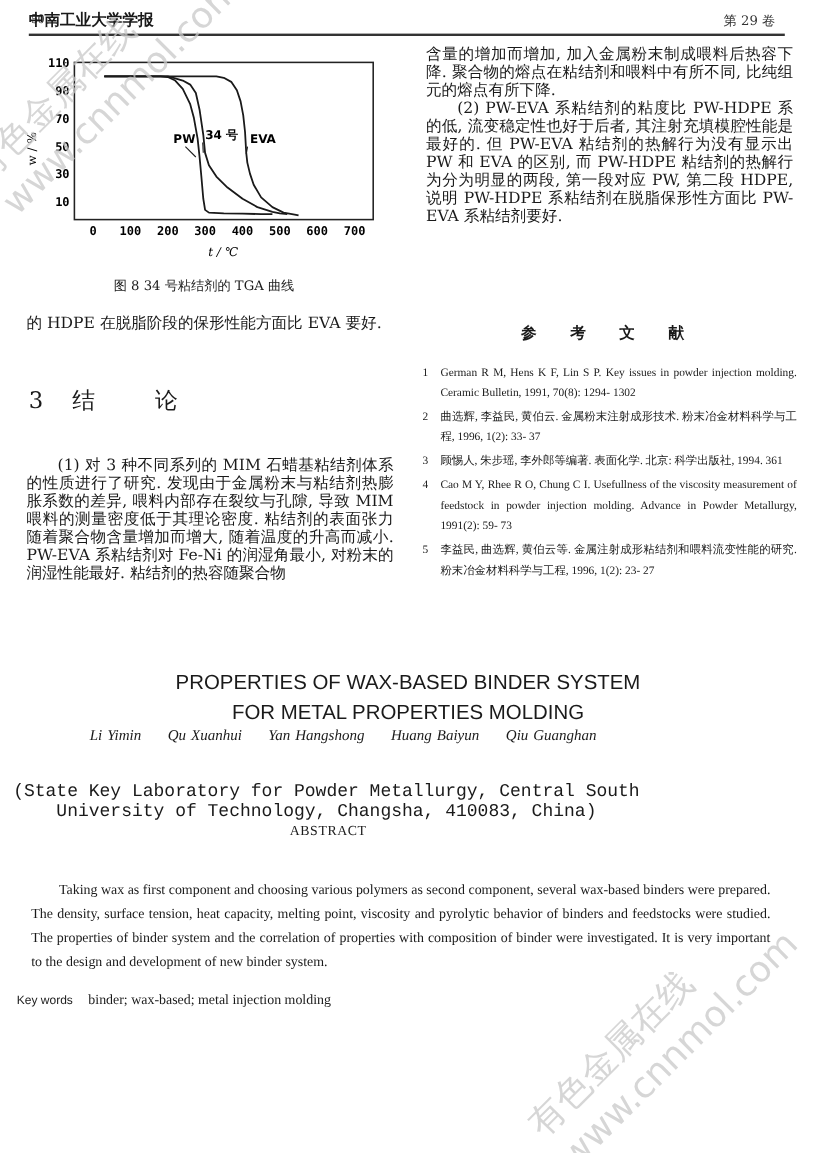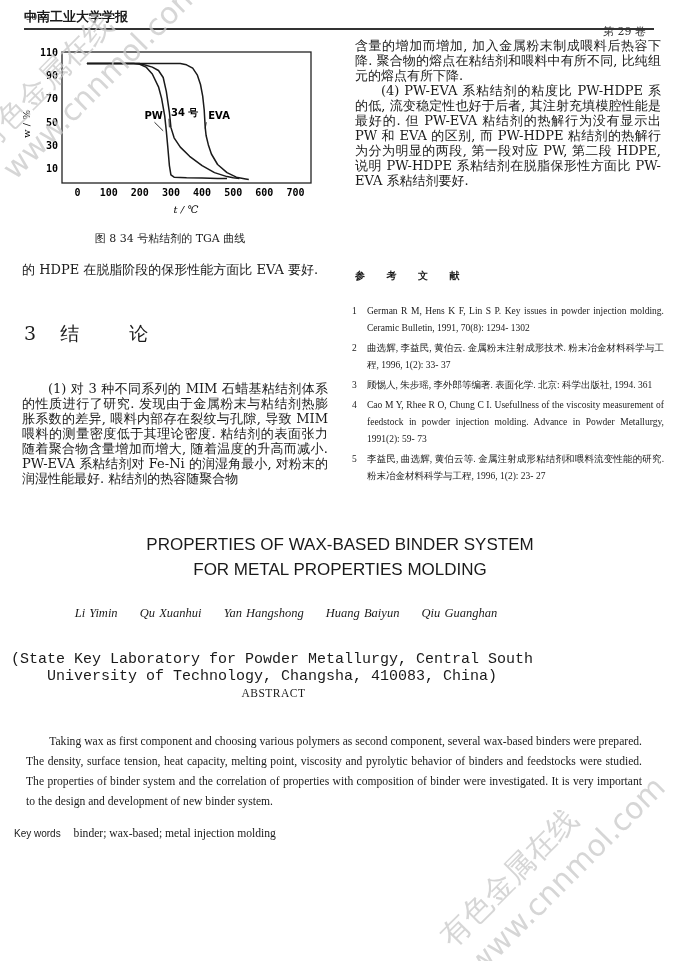--- a/index.html
+++ b/index.html
@@ -1,41 +1,41 @@
 <!DOCTYPE html>
 <html><head>
 <meta charset="utf-8">
 <style>
   html, body { margin: 0; padding: 0; background: #ffffff; }
   body { width: 680px; height: 961px; position: relative; overflow: hidden; color: #1a1a1a;
          font-family: "DejaVu Serif", serif; }
   .hdr { position: absolute; left: 24px; right: 26px; top: 6px; height: 22px; border-bottom: 2px solid #333; }
   .hdr .pn { position: absolute; left: 2px; top: 4px; font-size: 11px; font-family: "Liberation Serif", serif; }
   .hdr .jt { position: absolute; left: 0; right: 0; top: 2px; text-align: left; font-size: 13px; font-weight: bold; font-family: "DejaVu Sans", sans-serif; }
-  .hdr .vol { position: absolute; right: 8px; top: 18px; font-size: 11px; font-family: "DejaVu Serif", serif; color:#333; }
+  .hdr .vol { position: absolute; right: 8px; top: 4px; font-size: 11px; font-family: "DejaVu Serif", serif; color:#333; }
 
   .col { position: absolute; font-size: 13px; line-height: 15px; text-align: justify; font-family: "DejaVu Serif", serif; }
   .col p { margin: 0; }
   .indent { text-indent: 2em; }
   .left { left: 22px; width: 306px; }
   .right { left: 355px; width: 306px; }
 
   #chart { position: absolute; left: 0; top: 36px; width: 340px; height: 180px; }
   .fig-cap { position: absolute; left: 0; width: 340px; top: 231px; text-align: center; font-size: 11px; font-family: "DejaVu Serif", serif; }
 
   .sec-title { position: absolute; left: 24px; top: 321px; font-size: 19px; font-family: "DejaVu Serif", serif; letter-spacing: 0; }
   .sec-title span { display: inline-block; }
 
-  .ref-title { position: absolute; left: 355px; width: 306px; top: 269px; text-align: left; font-size: 10px; font-weight: bold; font-family: "DejaVu Sans", sans-serif; letter-spacing: 0.9em; }
+  .ref-title { position: absolute; left: 355px; width: 306px; top: 269px; text-align: center; font-size: 13px; font-weight: bold; font-family: "DejaVu Sans", sans-serif; letter-spacing: 0.9em; }
   .refs { position: absolute; left: 352px; width: 312px; top: 303px; font-size: 9.5px; line-height: 17px; font-family: "Liberation Serif", serif; }
   .ref { display: flex; }
   .ref .num { width: 15px; flex: none; }
   .ref .txt { flex: 1; text-align: justify; }
 
-  .en-title { position: absolute; left: 0; width: 680px; top: 532px; text-align: center; font-size: 17px; line-height: 25px; font-family: "Liberation Sans", sans-serif; }
+  .en-title { position: absolute; left: 0; width: 680px; top: 556px; text-align: center; font-size: 17px; line-height: 25px; font-family: "Liberation Sans", sans-serif; }
   .authors { position: absolute; left: 0; width: 572px; top: 606px; text-align: center; font-size: 12.5px; font-style: italic; font-family: "Liberation Serif", serif; word-spacing: 1px; }
   .authors span { margin: 0 9px; }
   .affil { position: absolute; left: 0; width: 544px; top: 651px; text-align: center; font-size: 15px; font-family: Liberation Mono, monospace; }
   .abs-h { position: absolute; left: 0; width: 547px; top: 687px; text-align: center; font-size: 11.5px; font-family: "Liberation Serif", serif; letter-spacing: 0.5px; }
   .abs { position: absolute; left: 14px; width: 640px; top: 720px; font-size: 11.6px; line-height: 20px; font-family: "Liberation Serif", serif; text-align: justify; }
   .abs p { margin: 12px; text-indent: 2em; }
   .kw { position: absolute; left: 14px; top: 827px; font-size: 11.6px; font-family: "Liberation Serif", serif; }
   .kw .lbl { font-family: Liberation Sans, sans-serif; font-size: 10px; margin-right: 10px; }
 
   .wm { position: absolute; color: #c9c9c9; font-family: "DejaVu Sans", sans-serif; transform: rotate(-45deg); transform-origin: left bottom; opacity: 0.75; pointer-events: none; white-space: nowrap; }
@@ -98,21 +98,21 @@
   <span style="margin-left:18px;">结</span>
   <span style="margin-left:44px;">论</span>
 </div>
 
 <div class="col left" style="top:357px;margin-top:24px;">
   <p class="indent">(1) 对 3 种不同系列的 MIM 石蜡基粘结剂体系的性质进行了研究. 发现由于金属粉末与粘结剂热膨胀系数的差异, 喂料内部存在裂纹与孔隙, 导致 MIM 喂料的测量密度低于其理论密度. 粘结剂的表面张力随着聚合物含量增加而增大, 随着温度的升高而减小. PW-EVA 系粘结剂对 Fe-Ni 的润湿角最小, 对粉末的润湿性能最好. 粘结剂的热容随聚合物</p>
 </div>
 
 <div class="col right" style="top:38px;">
   <p>含量的增加而增加, 加入金属粉末制成喂料后热容下降. 聚合物的熔点在粘结剂和喂料中有所不同, 比纯组元的熔点有所下降.</p>
-  <p class="indent">(4) PW-EVA 系粘结剂的粘度比 PW-HDPE 系的低, 流变稳定性也好于后者, 其注射充填模腔性能是最好的. 但 PW-EVA 粘结剂的热解行为没有显示出 PW 和 EVA 的区别, 而 PW-HDPE 粘结剂的热解行为分为明显的两段, 第一段对应 PW, 第二段 HDPE, 说明 PW-HDPE 系粘结剂在脱脂保形性方面比 PW-EVA 系粘结剂要好.</p>
+  <p class="indent">(2) PW-EVA 系粘结剂的粘度比 PW-HDPE 系的低, 流变稳定性也好于后者, 其注射充填模腔性能是最好的. 但 PW-EVA 粘结剂的热解行为没有显示出 PW 和 EVA 的区别, 而 PW-HDPE 粘结剂的热解行为分为明显的两段, 第一段对应 PW, 第二段 HDPE, 说明 PW-HDPE 系粘结剂在脱脂保形性方面比 PW-EVA 系粘结剂要好.</p>
 </div>
 
 <div class="ref-title">参 考 文 献</div>
 
 <div class="refs">
   <div class="ref" style="margin-bottom:3px;">
     <span class="num">1</span>
     <span class="txt">German R M, Hens K F, Lin S P. Key issues in powder injection molding. Ceramic Bulletin, 1991, 70(8): 1294- 1302</span>
   </div>
   <div class="ref" style="margin-bottom:3px;">

